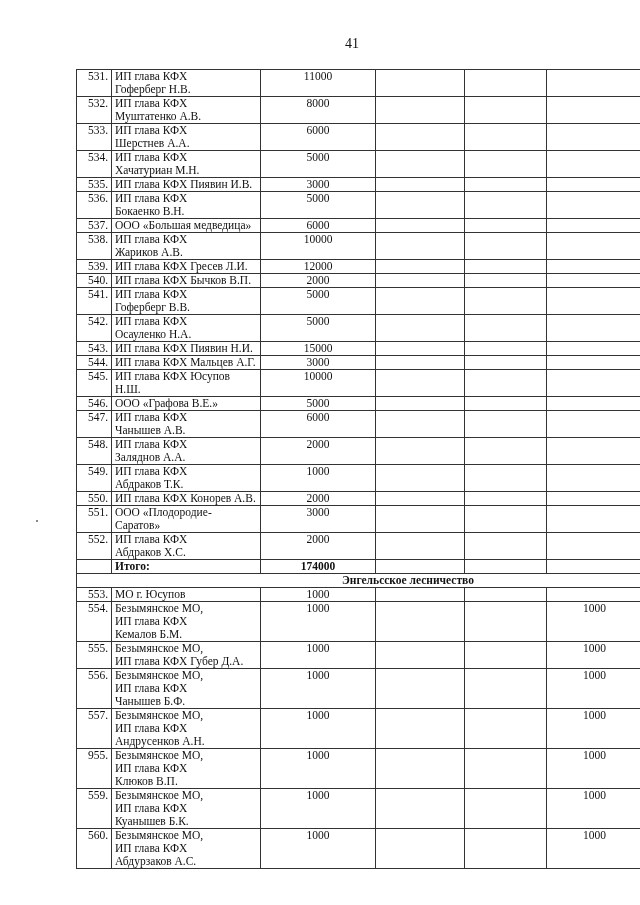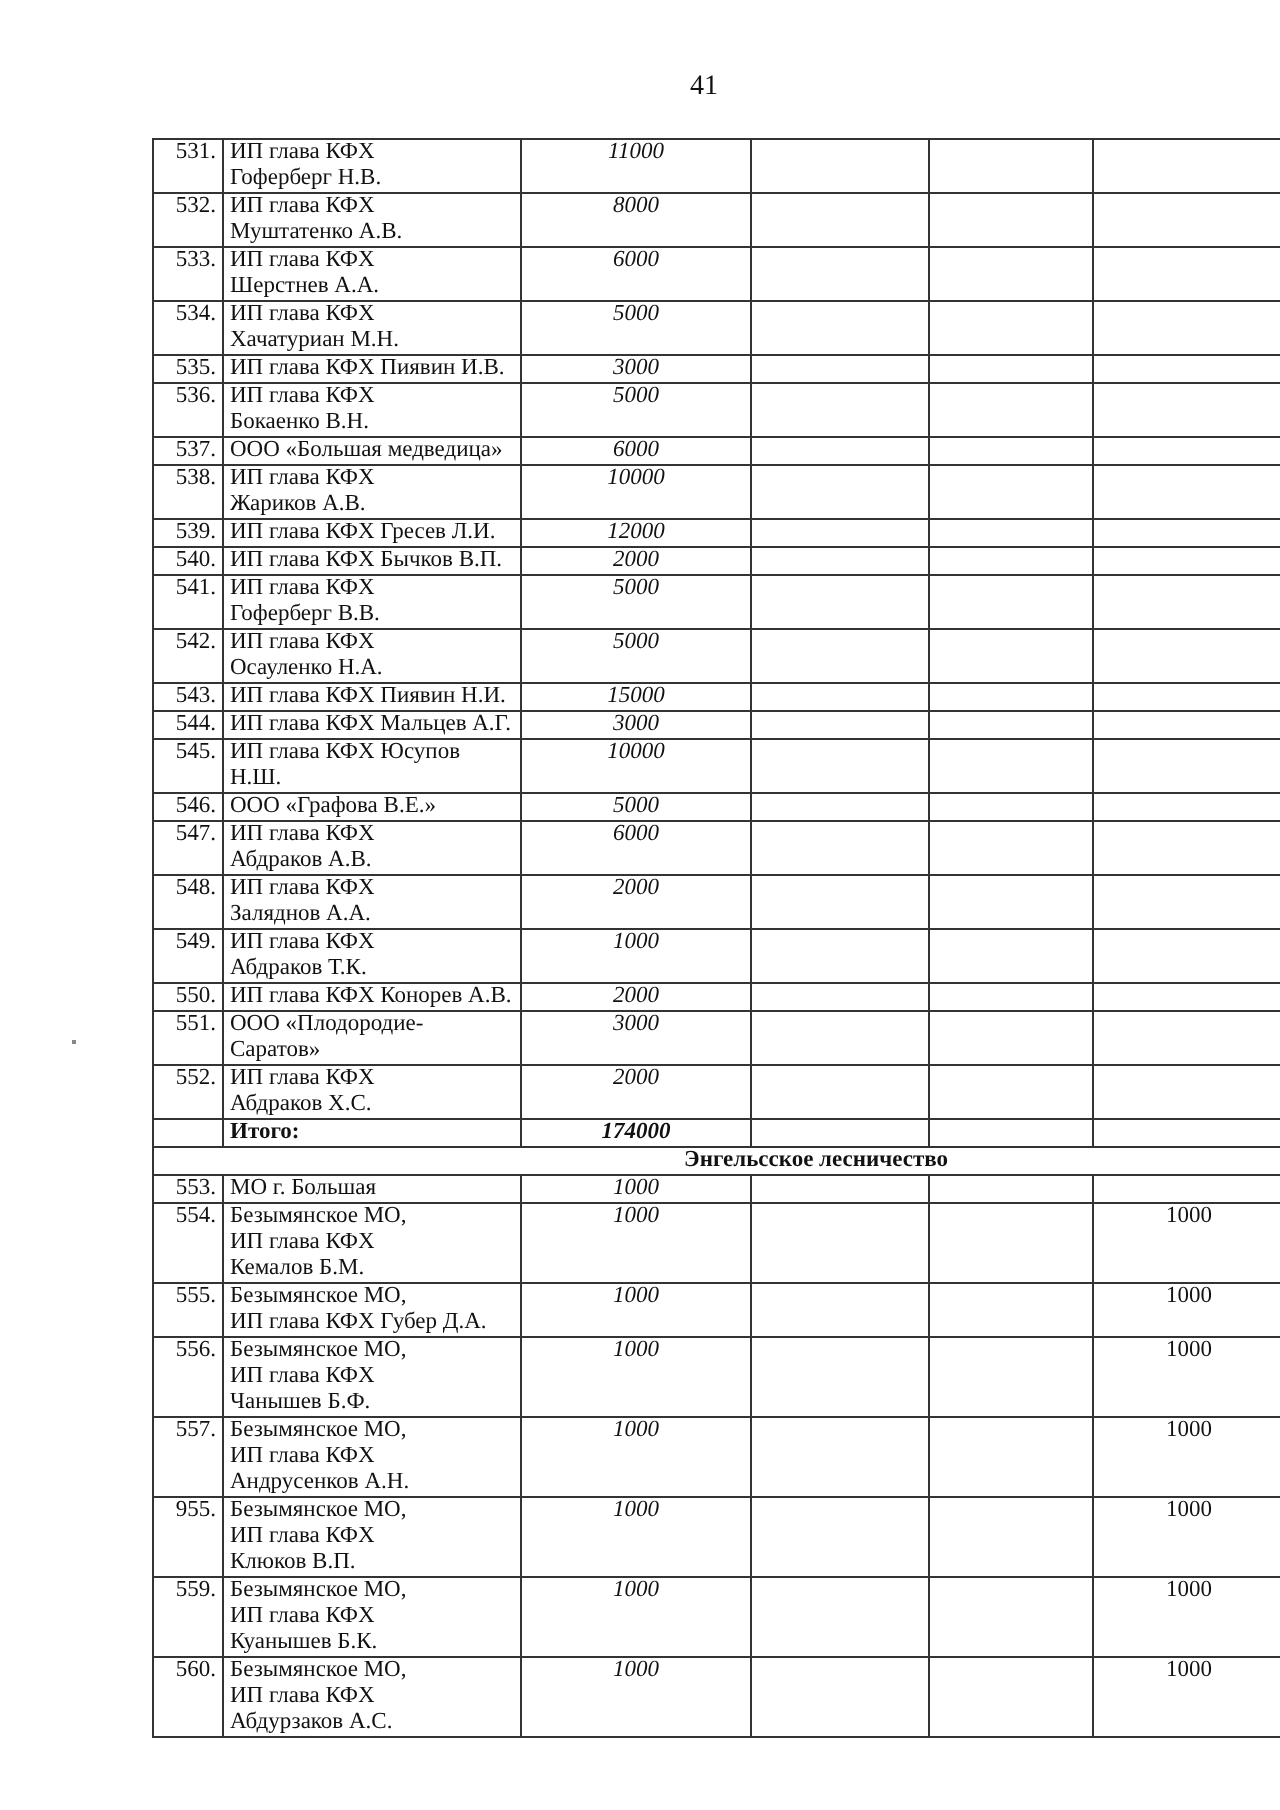--- a/index.html
+++ b/index.html
@@ -5,21 +5,21 @@
   html, body { margin:0; padding:0; background:#fff; }
   body { width:640px; height:905px; position:relative; overflow:hidden;
          font-family:"Liberation Serif", "DejaVu Serif", serif; color:#111; }
   .page-num { position:absolute; top:36px; left:0; width:640px; text-align:center;
               font-size:14px; margin-left:32px; }
   table.doc { position:absolute; top:69px; left:76px; border-collapse:collapse;
               table-layout:fixed; width:560px; font-size:11.5px; line-height:13px; }
   table.doc td { border:1px solid #333; padding:0 3px; vertical-align:top; overflow:hidden; }
   td.n { width:28px; text-align:right;font-family:Liberation Serif, serif; }
   td.name { width:142px; padding-left:4px;margin-top:40px; }
-  td.vol { width:108px; text-align:center;font-style:italic; }
+  td.vol { width:108px; text-align:center; }
   td.c4 { width:82px; }
   td.c5 { width:75px; }
   td.c6 { width:89px; text-align:center; }
   tr.bold td { font-weight:bold; }
   td.section { text-align:center; font-weight:bold; }
   .stray { position:absolute; left:36px; top:520px; width:2px; height:2px; background:#888; }
 </style>
 </head>
 <body>
 
@@ -193,21 +193,21 @@
         </td>
         <td class="vol">5000</td>
         <td class="c4"></td>
         <td class="c5"></td>
         <td class="c6"></td>
       </tr>
       <tr style="height: 27px;">
         <td class="n">547.</td>
         <td class="name">
           <div>ИП глава КФХ</div>
-          <div>Абдраков А.В.</div>
+          <div>Чанышев А.В.</div>
         </td>
         <td class="vol">6000</td>
         <td class="c4"></td>
         <td class="c5"></td>
         <td class="c6"></td>
       </tr>
       <tr style="height: 27px;">
         <td class="n">548.</td>
         <td class="name">
           <div>ИП глава КФХ</div>
@@ -268,21 +268,21 @@
         <td class="c4"></td>
         <td class="c5"></td>
         <td class="c6"></td>
       </tr>
       <tr style="height: 13px;">
         <td colspan="6" class="section" style="padding-left: 100px;">Энгельсское лесничество</td>
       </tr>
       <tr style="height: 13px;">
         <td class="n">553.</td>
         <td class="name">
-          <div>МО г. Большая</div>
+          <div>МО г. Юсупов</div>
         </td>
         <td class="vol">1000</td>
         <td class="c4"></td>
         <td class="c5"></td>
         <td class="c6"></td>
       </tr>
       <tr style="height: 40px;">
         <td class="n">554.</td>
         <td class="name">
           <div>Безымянское МО,</div>

